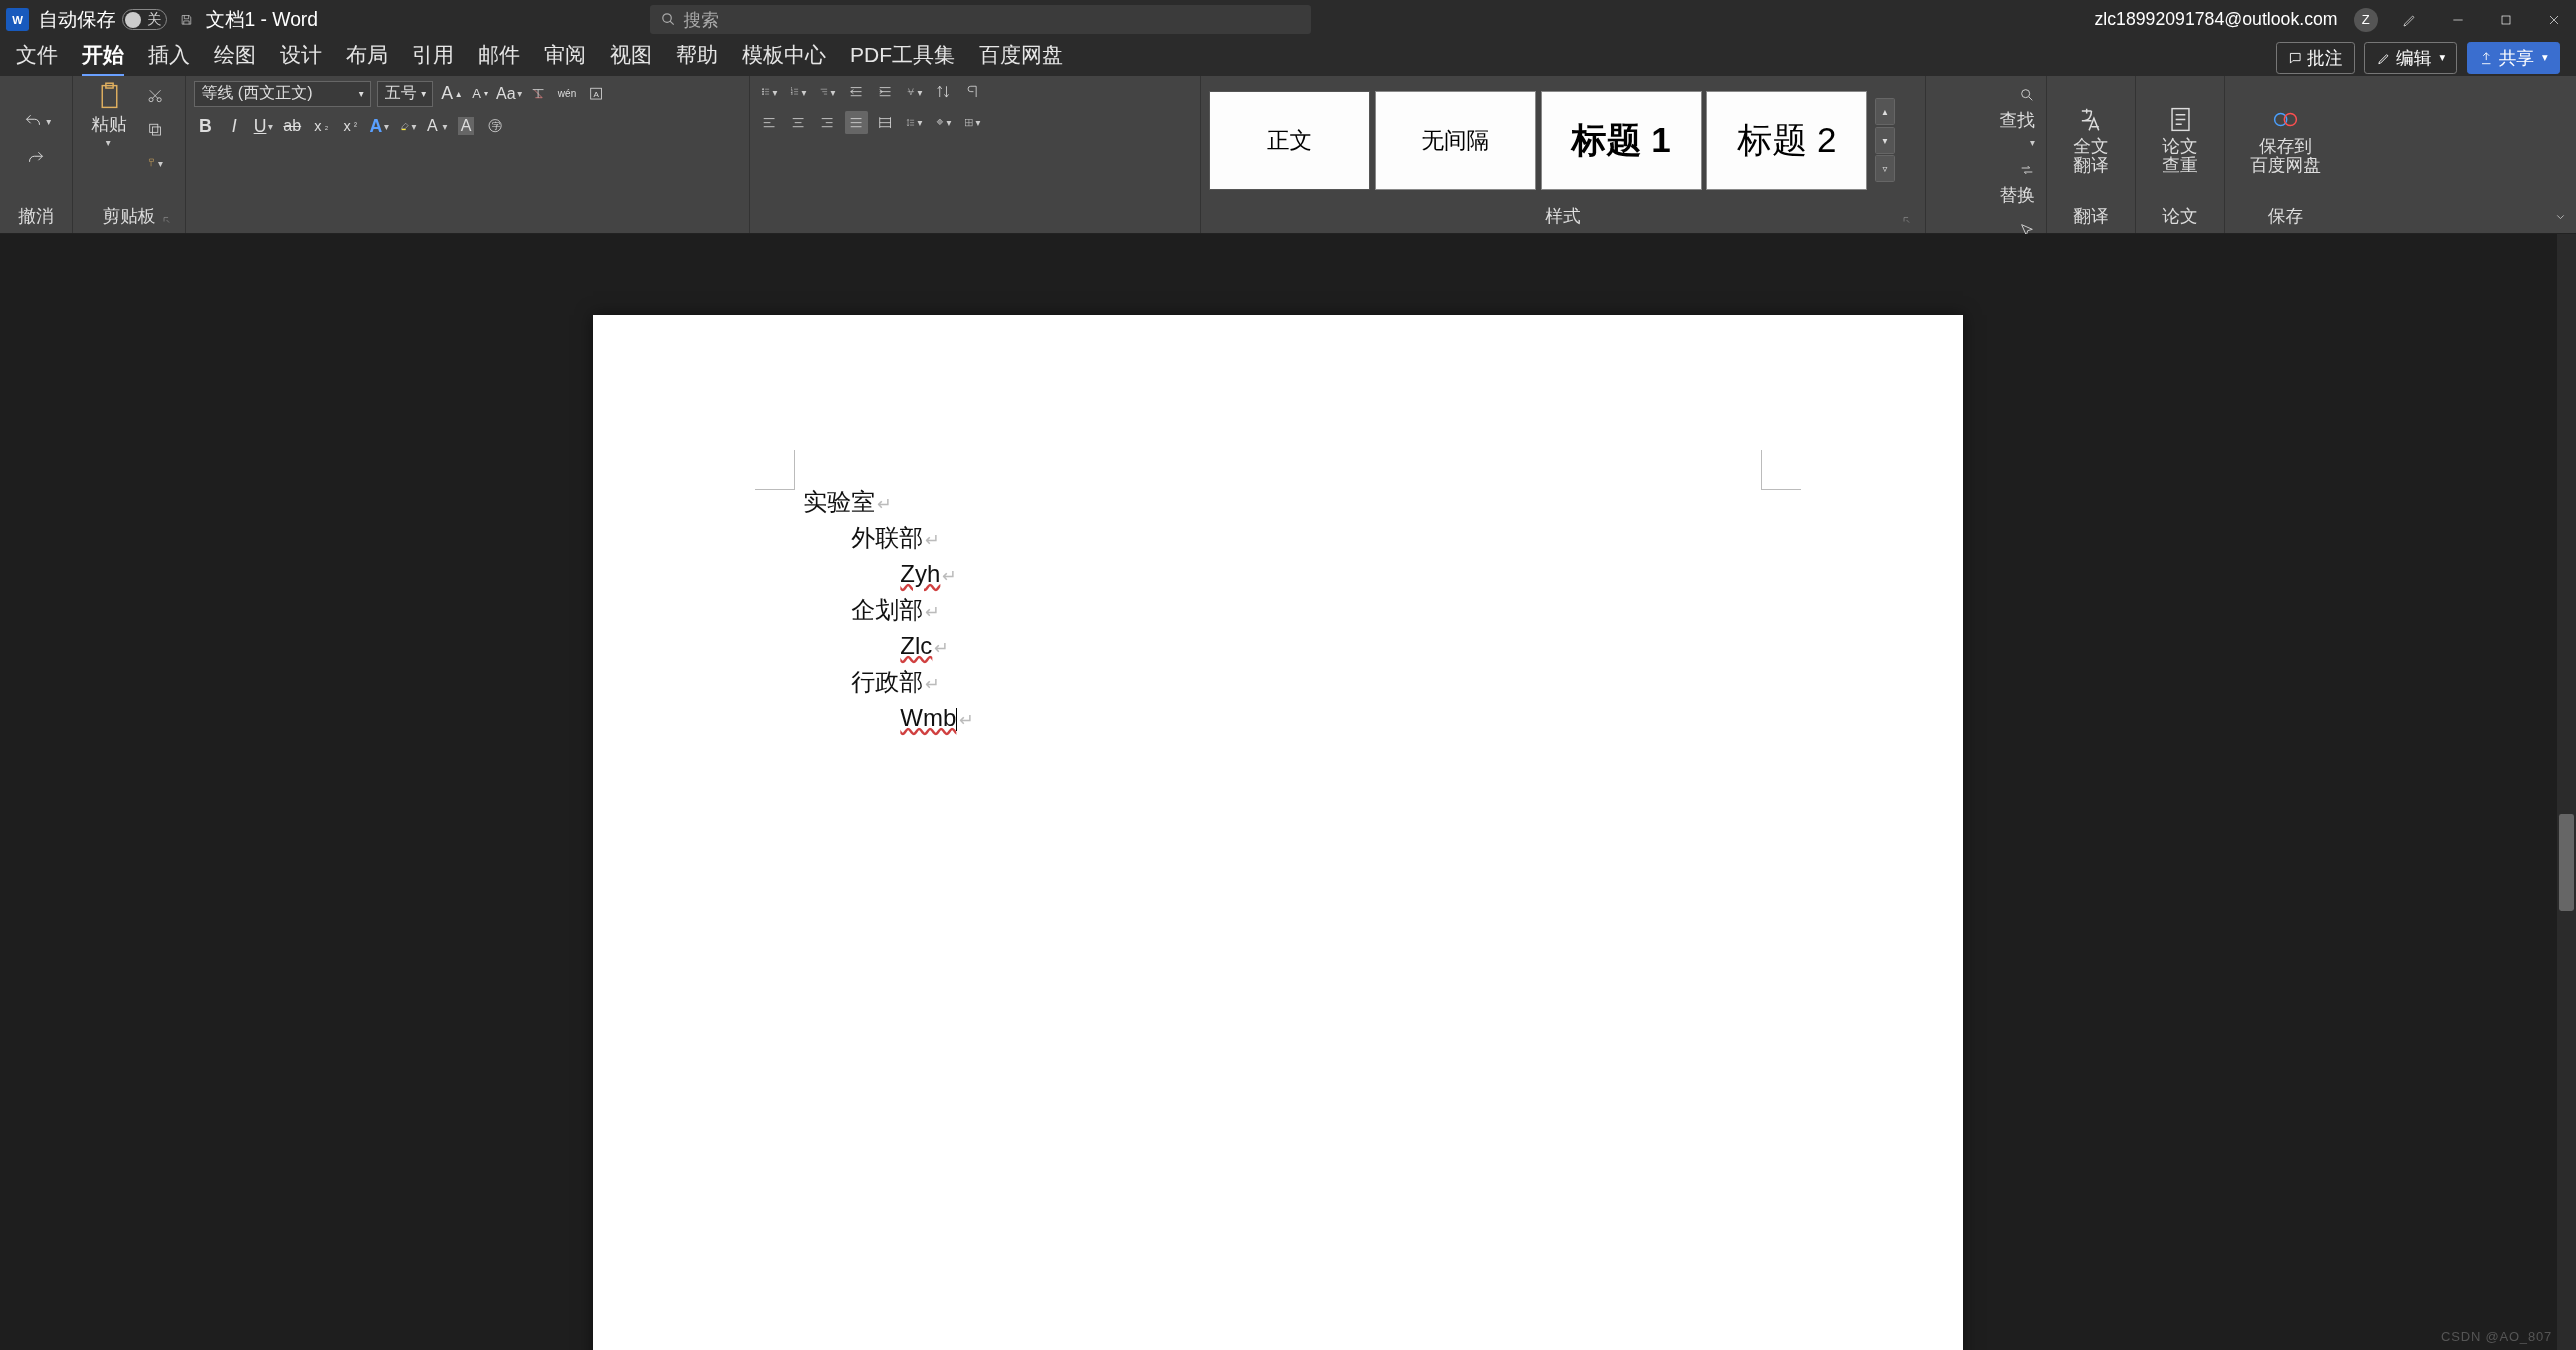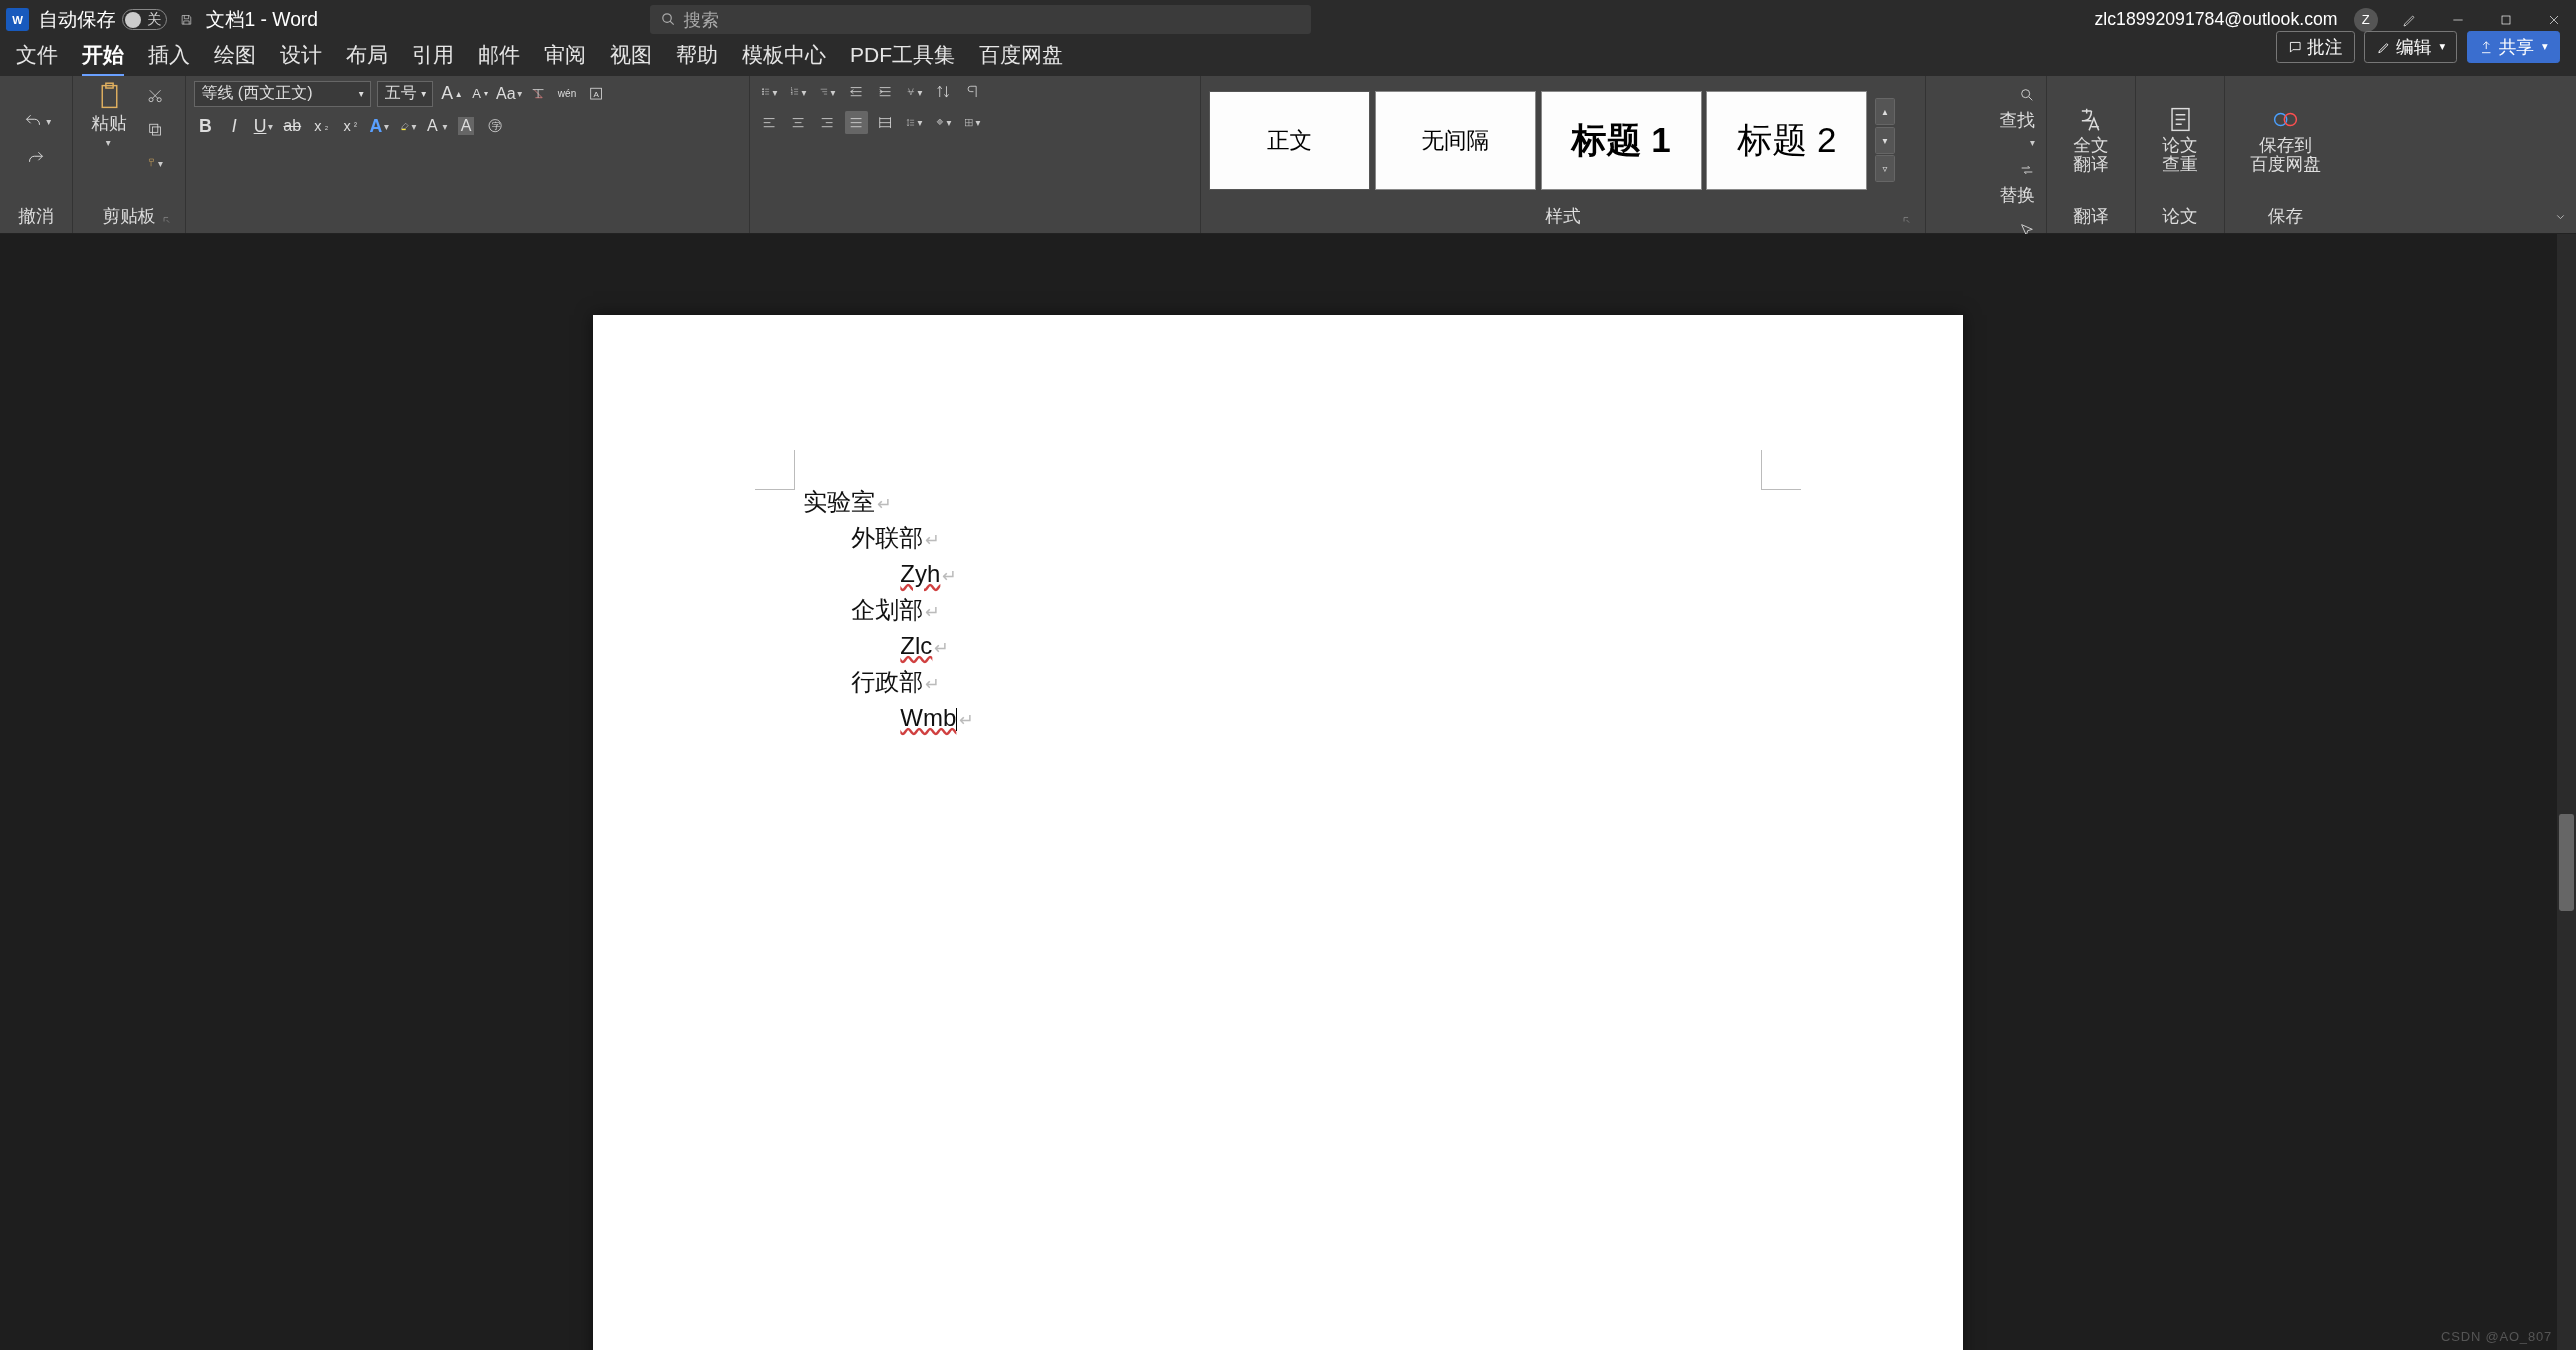--- a/index.html
+++ b/index.html
@@ -20,37 +20,37 @@
 .title-right { margin-left: auto; display:flex; align-items:center; gap: 16px; }
 .user-email { font-size: 17.7px; color: #fff; }
 .user-avatar { width: 24px; height: 24px; border-radius:50%; background:#555; display:flex; align-items:center; justify-content:center; font-size:13px; }
 .win-ctrl { width:32px; height:32px; display:flex; align-items:center; justify-content:center; }
 .win-ctrl svg { width:16px; height:16px; stroke:#fff; fill:none; stroke-width:1; }
 
 
 .tabs-bar { height: 37px; background: #2b2b2b; display:flex; align-items:flex-end; padding: 0 16px; gap: 24px; }
 .tab-item { font-size: 21px; color: #e6e6e6; padding-bottom: 4.8px; cursor:pointer; }
 .tab-item.active { color:#fff; border-bottom: 2.4px solid #6aa0ff; font-weight: 700; }
-.tabs-right { margin-left:auto; display:flex; align-items:center; gap: 9.7px; padding-bottom:13px;}
+.tabs-right { margin-left:auto; display:flex; align-items:center; gap: 9.7px; padding-bottom:2px;}
 .pill { border:0.8px solid #777; border-radius:3.2px; padding: 3.2px 11.3px; font-size:17.7px; display:flex; align-items:center; gap:4.8px; color:#fff; }
 .pill.primary { background:#3a6ecf; border-color:#3a6ecf; }
 .pill svg { width:14.5px; height:14.5px; stroke:#fff; fill:none; stroke-width:1.5; }
 .pill .chev { font-size:11.3px; margin-left:3.2px; }
 
 
 .ribbon { height: 158px; background: #444444; display:flex; position:relative; border-bottom:0.8px solid #222; }
 .group { border-right:0.8px solid #333; padding: 4.8px 8px 0 8px; display:flex; flex-direction:column; height:100%; }
 .group .rows { flex:1; display:flex; flex-direction:column; gap:8px; }
 .group .label { text-align:center; font-size:17.7px; color:#ddd; padding: 4.8px 0; position:relative; }
 .group .label .launcher { position:absolute; right:3.2px; bottom:4.8px; width:14.5px; height:14.5px; }
 .group .label .launcher svg { width:13px; height:13px; stroke:#aaa; fill:none; stroke-width:1;}
 .btn { display:flex; align-items:center; gap:3.2px; padding:1.6px 3.2px; border-radius:1.6px; cursor:pointer; color:#ddd; }
 .btn svg { stroke:#ddd; fill:none; stroke-width:1.2; }
 .vert-btn { display:flex; flex-direction:column; align-items:center; gap:3.2px; }
-.vert-btn .txt { font-size:17.7px; line-height:1.1; text-align:center;font-family:Liberation Mono, monospace; }
+.vert-btn .txt { font-size:17.7px; line-height:1.1; text-align:center; }
 .vert-btn svg { width:29px; height:29px; }
 .row { display:flex; gap:6.4px; align-items:center; }
 
 .font-box, .size-box { background:#3a3a3a; border:0.8px solid #666; height:26px; display:flex; align-items:center; padding: 0 6.4px; font-size:16px; color:#ddd; }
 .font-box { width: 177px; justify-content:space-between; }
 .size-box { width: 56px; justify-content:space-between; }
 .font-box .chev, .size-box .chev { font-size:9.7px; }
 
 .icon-sm { width:22.6px; height:22.6px; display:flex; align-items:center; justify-content:center; }
 .icon-sm svg { width:19.3px; height:19.3px; }

